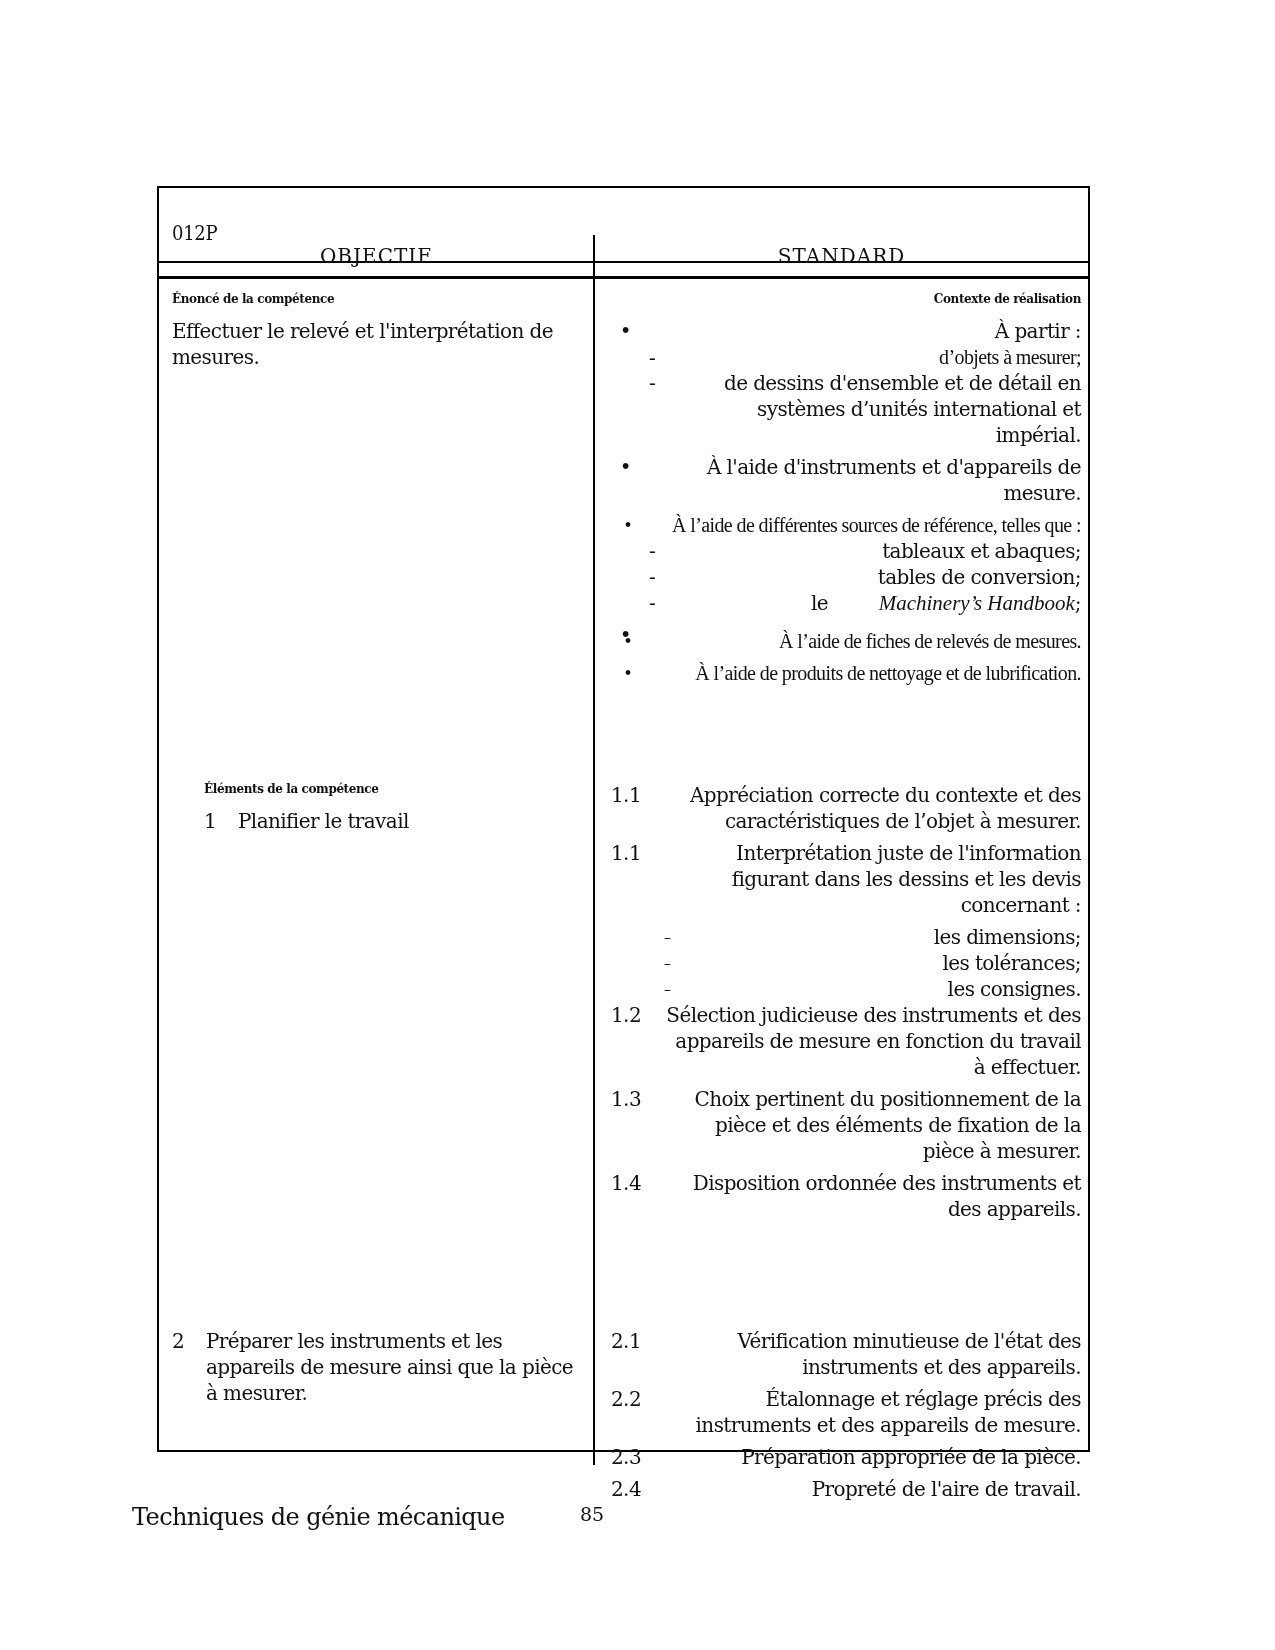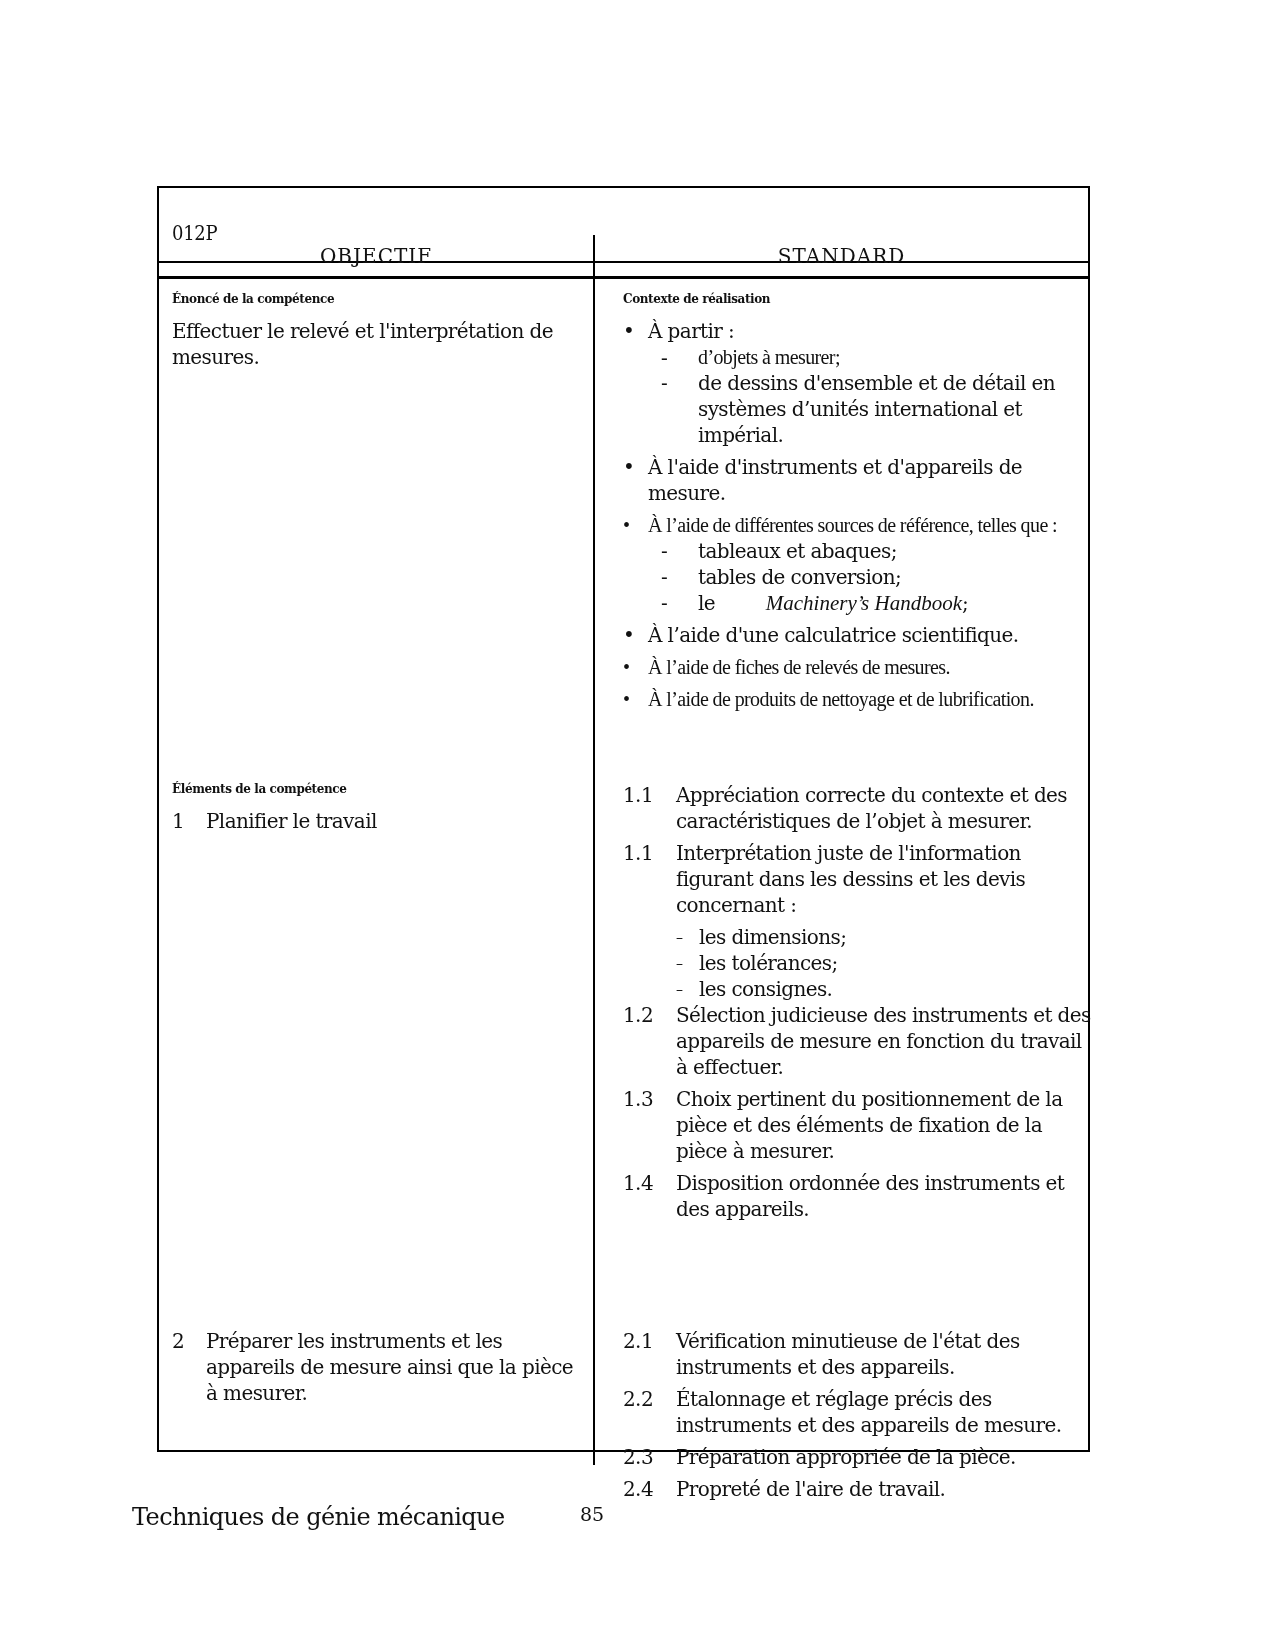--- a/index.html
+++ b/index.html
@@ -29,21 +29,21 @@
       position: absolute; top: 0; height: 100%; display: flex; align-items: center;
       justify-content: center; font-size: 20px; letter-spacing: 1px;
     }
     .head-left { left: 0; width: 434px; }
     .head-right { left: 436px; right: 0; }
     .divider {
       position: absolute; left: 434px; top: 47px; width: 2px; height: 1230px; background: #000;
     }
     .col { position: absolute; top: 91px; bottom: 0; }
     .col-left { left: 13px; width: 410px; }
-    .col-right { left: 464px; width: 470px; }
+    .col-right { left: 452px; width: 470px; text-align: right; }
     .blk { position: absolute; left: 0; right: 0; }
     .h {
       font-weight: bold; font-size: 12px; line-height: 26px; letter-spacing: -0.4px;
     }
     .p { font-size: 20px; line-height: 26px; letter-spacing: -0.6px; }
     .tn { font-family: "Liberation Serif", "DejaVu Serif", serif; font-size: 21px; letter-spacing: 0; }
     .bul { position: relative; padding-left: 25px; font-size: 20px; line-height: 26px; letter-spacing: -0.6px; }
     .bul .dot { position: absolute; left: 0; top: 0; width: 20px; }
     .sub { position: relative; padding-left: 75px; font-size: 20px; line-height: 26px; letter-spacing: -0.6px; }
     .sub .dash { position: absolute; left: 38px; top: 0; }
@@ -80,21 +80,21 @@
 
     <div class="divider"></div>
 
     <div class="col col-left">
       <div class="blk" style="top:7px;">
         <div class="h">Énoncé de la compétence</div>
         <div class="gap6"></div>
         <div class="p">Effectuer le relevé et l'interprétation de mesures.</div>
       </div>
 
-      <div class="blk" style="top:497px;">
+      <div class="blk" style="top:497px;margin-left:32px;">
         <div class="h">Éléments de la compétence</div>
         <div class="gap6"></div>
         <div class="elem">
           <span class="n">1</span>
           <span>Planifier le travail</span>
         </div>
       </div>
 
       <div class="blk" style="top:1049px;">
         <div class="elem">
@@ -142,21 +142,20 @@
           <span>tables de conversion;</span>
         </div>
         <div class="sub">
           <span class="dash">-</span>
           <span>le </span><i class="tn">Machinery’s Handbook</i><span>;</span>
         </div>
 
         <div class="gap6"></div>
         <div class="bul">
           <span class="dot">•</span>
-          <span>À l’aide d'une calculatrice scientifique.</span>
         </div>
 
         <div class="gap6"></div>
         <div class="bul tn">
           <span class="dot">•</span>
           <span>À l’aide de fiches de relevés de mesures.</span>
         </div>
 
         <div class="gap6"></div>
         <div class="bul tn">

